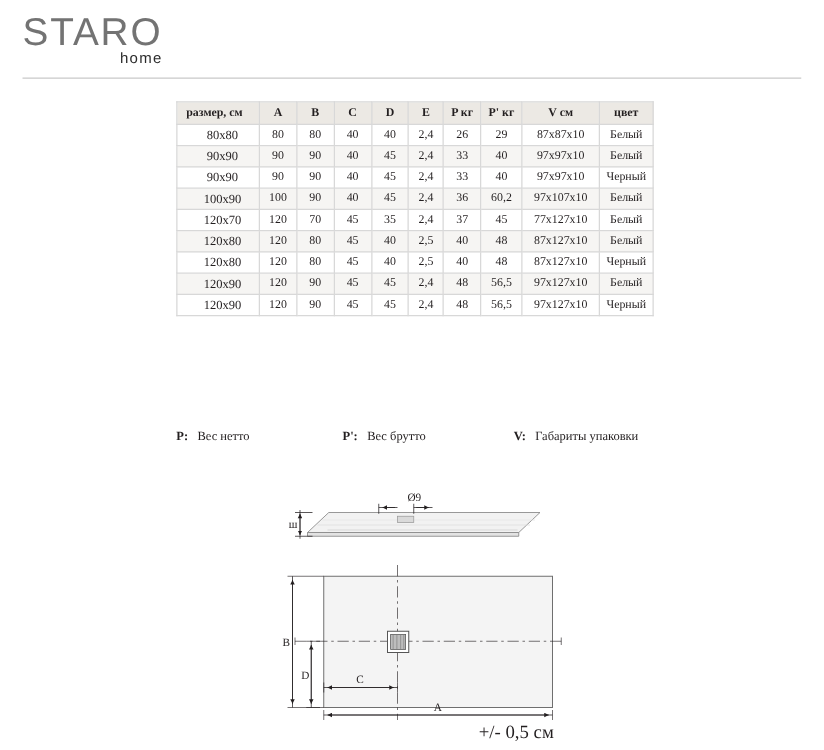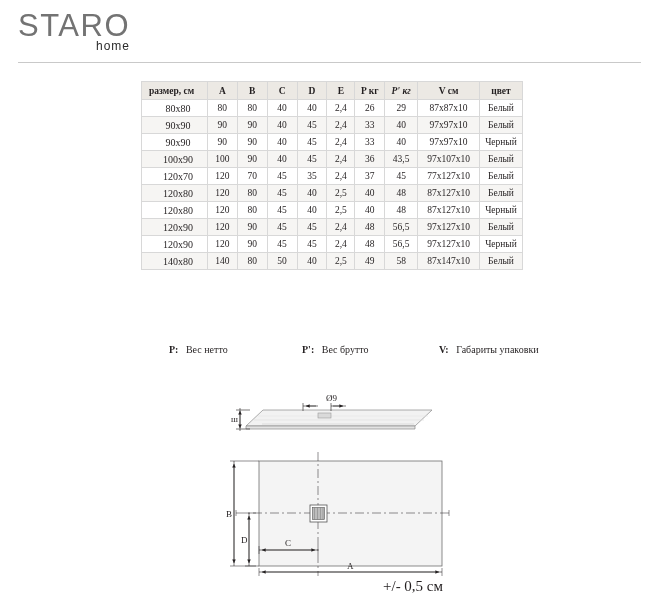--- a/index.html
+++ b/index.html
@@ -105,34 +105,34 @@
   table.spec td.col-color { font-size: 9.5px; }
 
   
   .c0 { width: 66px; }
   .c1 { width: 30px; }
   .c2 { width: 30px; }
   .c3 { width: 30px; }
   .c4 { width: 30px; }
   .c5 { width: 28px; }
   .c6 { width: 30px; }
-  .c7 { width: 33px; font-style: italic; }
+  .c7 { width: 33px; }
   .c8 { width: 62px; }
   .c9 { width: 43px; }
 
   
   #legend {
     position: absolute;
     left: 141px;
     top: 344px;
     width: 400px;
     font-family: "Liberation Serif", serif;
     font-size: 10px;
   }
-  #legend .item { position: absolute; white-space: nowrap; margin-left: 28px; }
+  #legend .item { position: absolute; white-space: nowrap; }
   #legend .key { font-weight: bold; }
   #legend .val { }
   #legend .i0 { left: 0px; }
   #legend .i1 { left: 133px; }
   #legend .i2 { left: 270px; }
 
   
   #drawings {
     position: absolute;
     left: 0;
@@ -216,21 +216,21 @@
         <td class="col-color">Черный</td>
       </tr>
       <tr>
         <td class="first">100x90</td>
         <td>100</td>
         <td>90</td>
         <td>40</td>
         <td>45</td>
         <td>2,4</td>
         <td>36</td>
-        <td>43,5</td>
+        <td>60,2</td>
         <td class="col-v">97x107x10</td>
         <td class="col-color">Белый</td>
       </tr>
       <tr>
         <td class="first">120x70</td>
         <td>120</td>
         <td>70</td>
         <td>45</td>
         <td>35</td>
         <td>2,4</td>
@@ -279,32 +279,20 @@
         <td class="first">120x90</td>
         <td>120</td>
         <td>90</td>
         <td>45</td>
         <td>45</td>
         <td>2,4</td>
         <td>48</td>
         <td>56,5</td>
         <td class="col-v">97x127x10</td>
         <td class="col-color">Черный</td>
-      </tr>
-      <tr>
-        <td class="first">140x80</td>
-        <td>140</td>
-        <td>80</td>
-        <td>50</td>
-        <td>40</td>
-        <td>2,5</td>
-        <td>49</td>
-        <td>58</td>
-        <td class="col-v">87x147x10</td>
-        <td class="col-color">Белый</td>
       </tr>
     </tbody>
   </table>
 </div>
 
 <div id="legend">
   <div class="item i0">
     <span class="key">P:</span>
     &nbsp;&nbsp;<span class="val">Вес нетто</span>
   </div>

